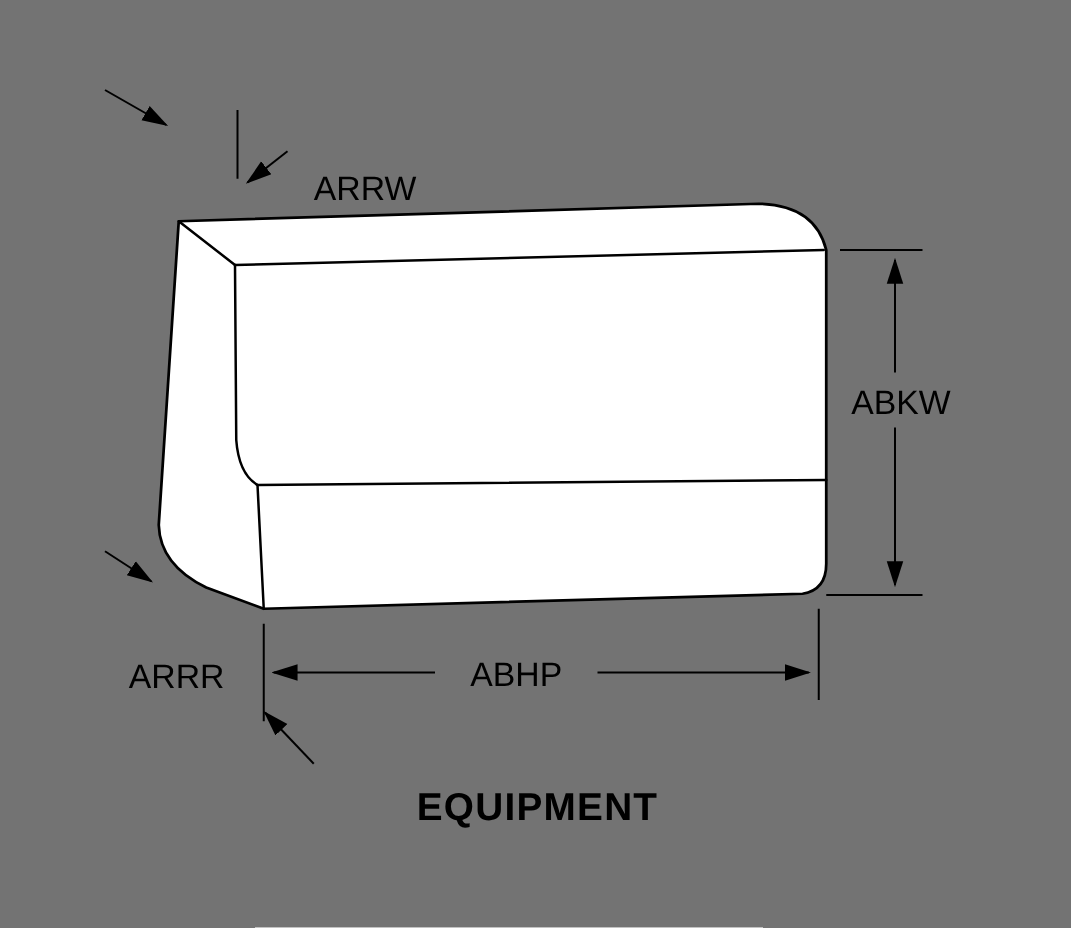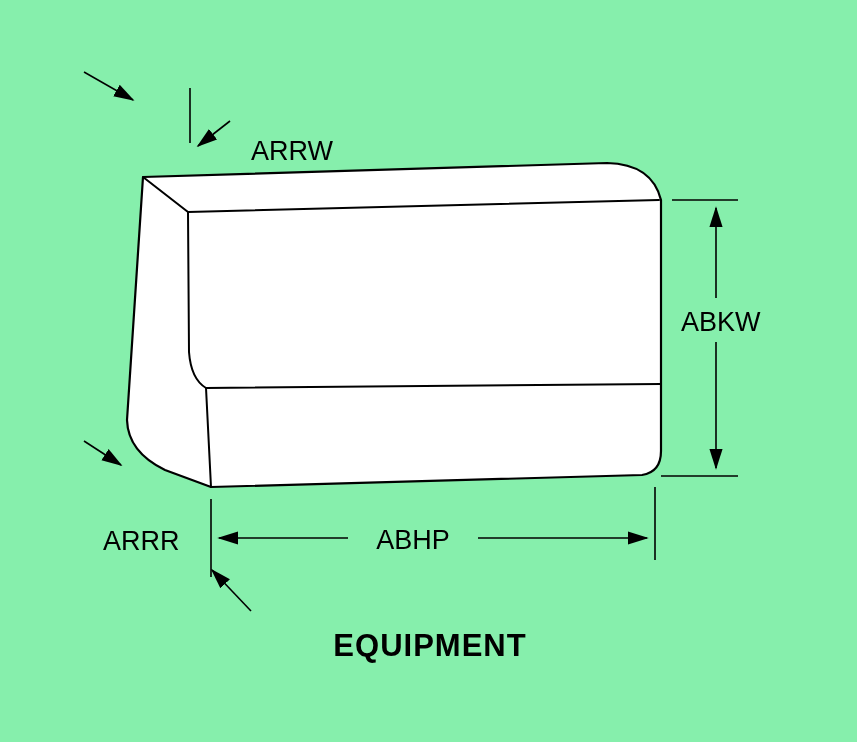--- a/index.html
+++ b/index.html
@@ -5,21 +5,21 @@
   html, body {
     margin: 0;
     padding: 0;
     background: #ffffff;
     font-family: "Liberation Sans", sans-serif;
   }
   .canvas {
     position: relative;
     width: 857px;
     height: 742px;
-    background: #86efac;
+    background: #737373;
     overflow: hidden;
   }
   svg { display: block; }
   .dim-label {
     font-family: "Liberation Sans", sans-serif;
     font-size: 27px;
     font-weight: 400;
   }
   .title-label {
     font-family: "Liberation Sans", sans-serif;

